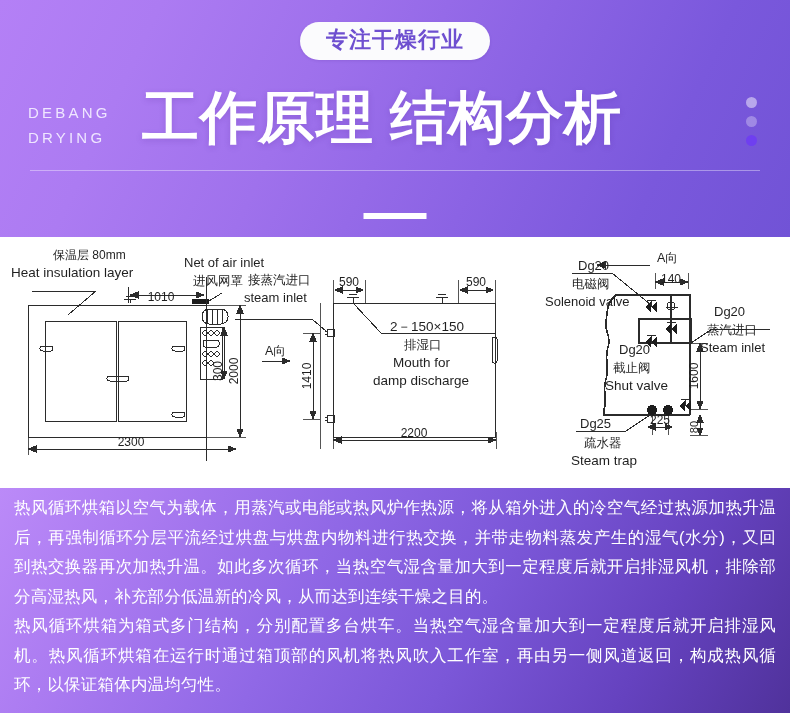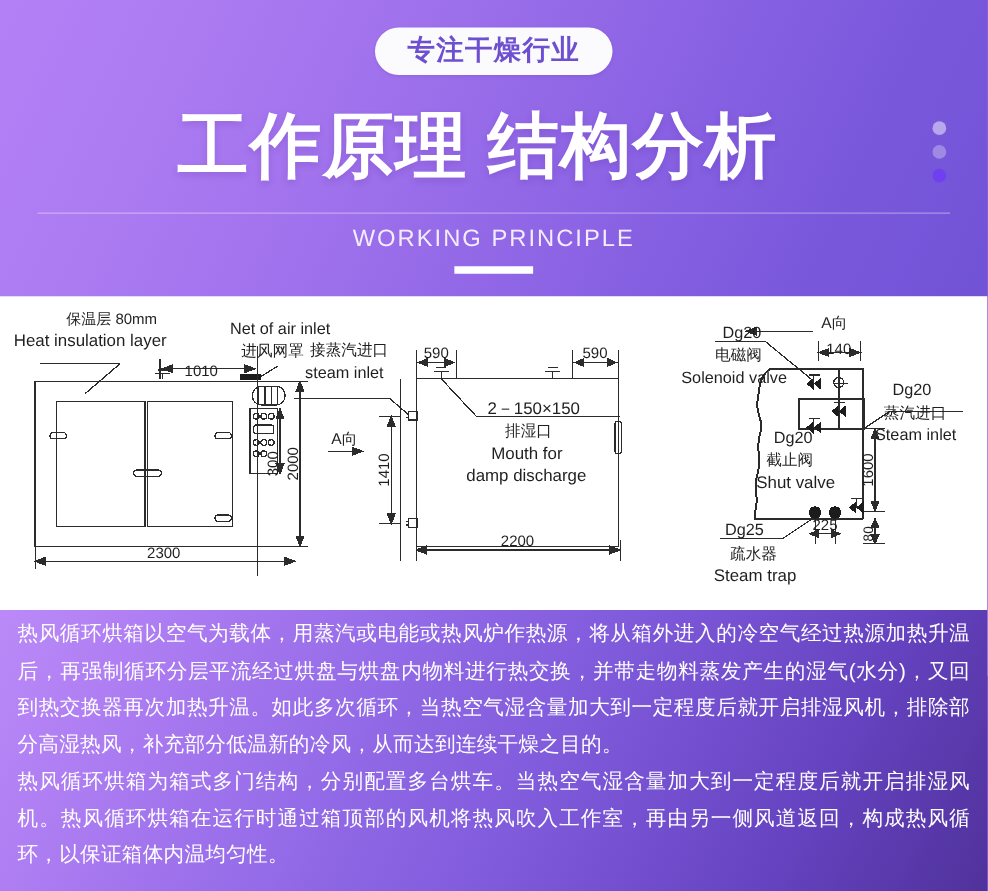--- a/index.html
+++ b/index.html
@@ -163,26 +163,29 @@
 </style>
 </head>
 <body>
 
 <div id="page">
 
   <div class="header">
 
     <div class="badge">专注干燥行业</div>
 
+    <div class="brand">
+      <div>DEBANG</div>
+      <div>DRYING</div>
+    </div>
 
     <div class="main-title"><span>工作原理</span><span class="gap"></span><span>结构分析</span></div>
 
     <div class="hr-line"></div>
 
-    <div class="subtitle">WORKING PRINCIPLE</div>
     <div class="sub-underline"></div>
 
     <div class="dots">
       <span class="d1"></span>
       <span class="d2"></span>
       <span class="d3"></span>
     </div>
   </div>
 
   <div class="diagram">

